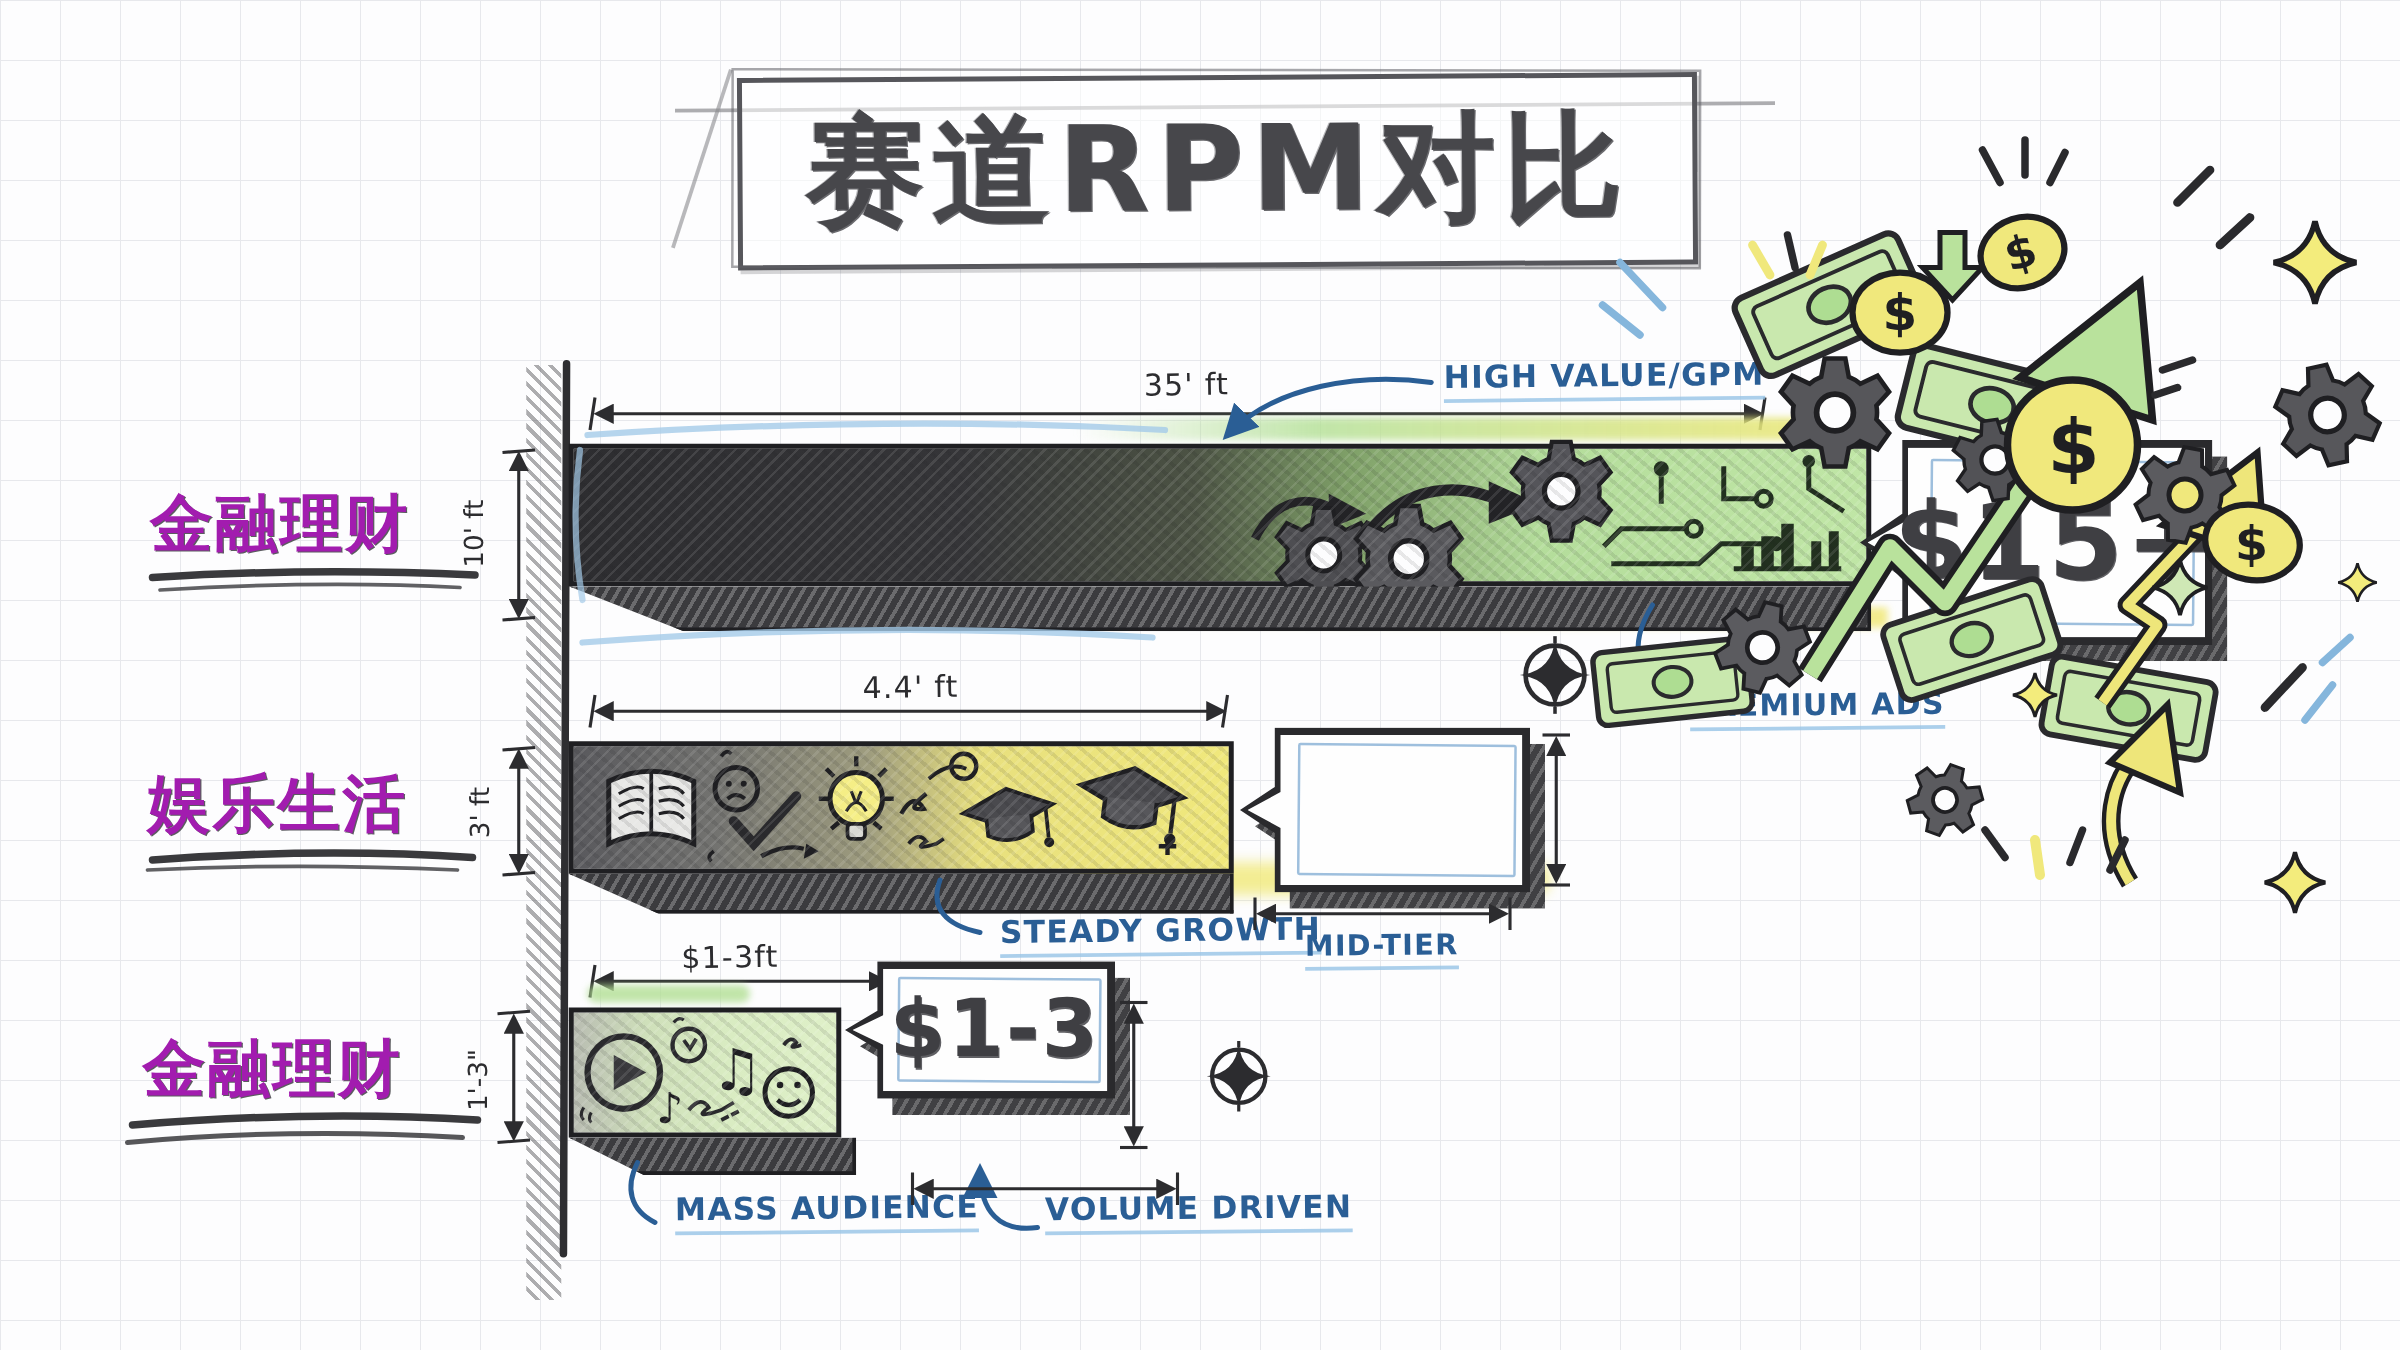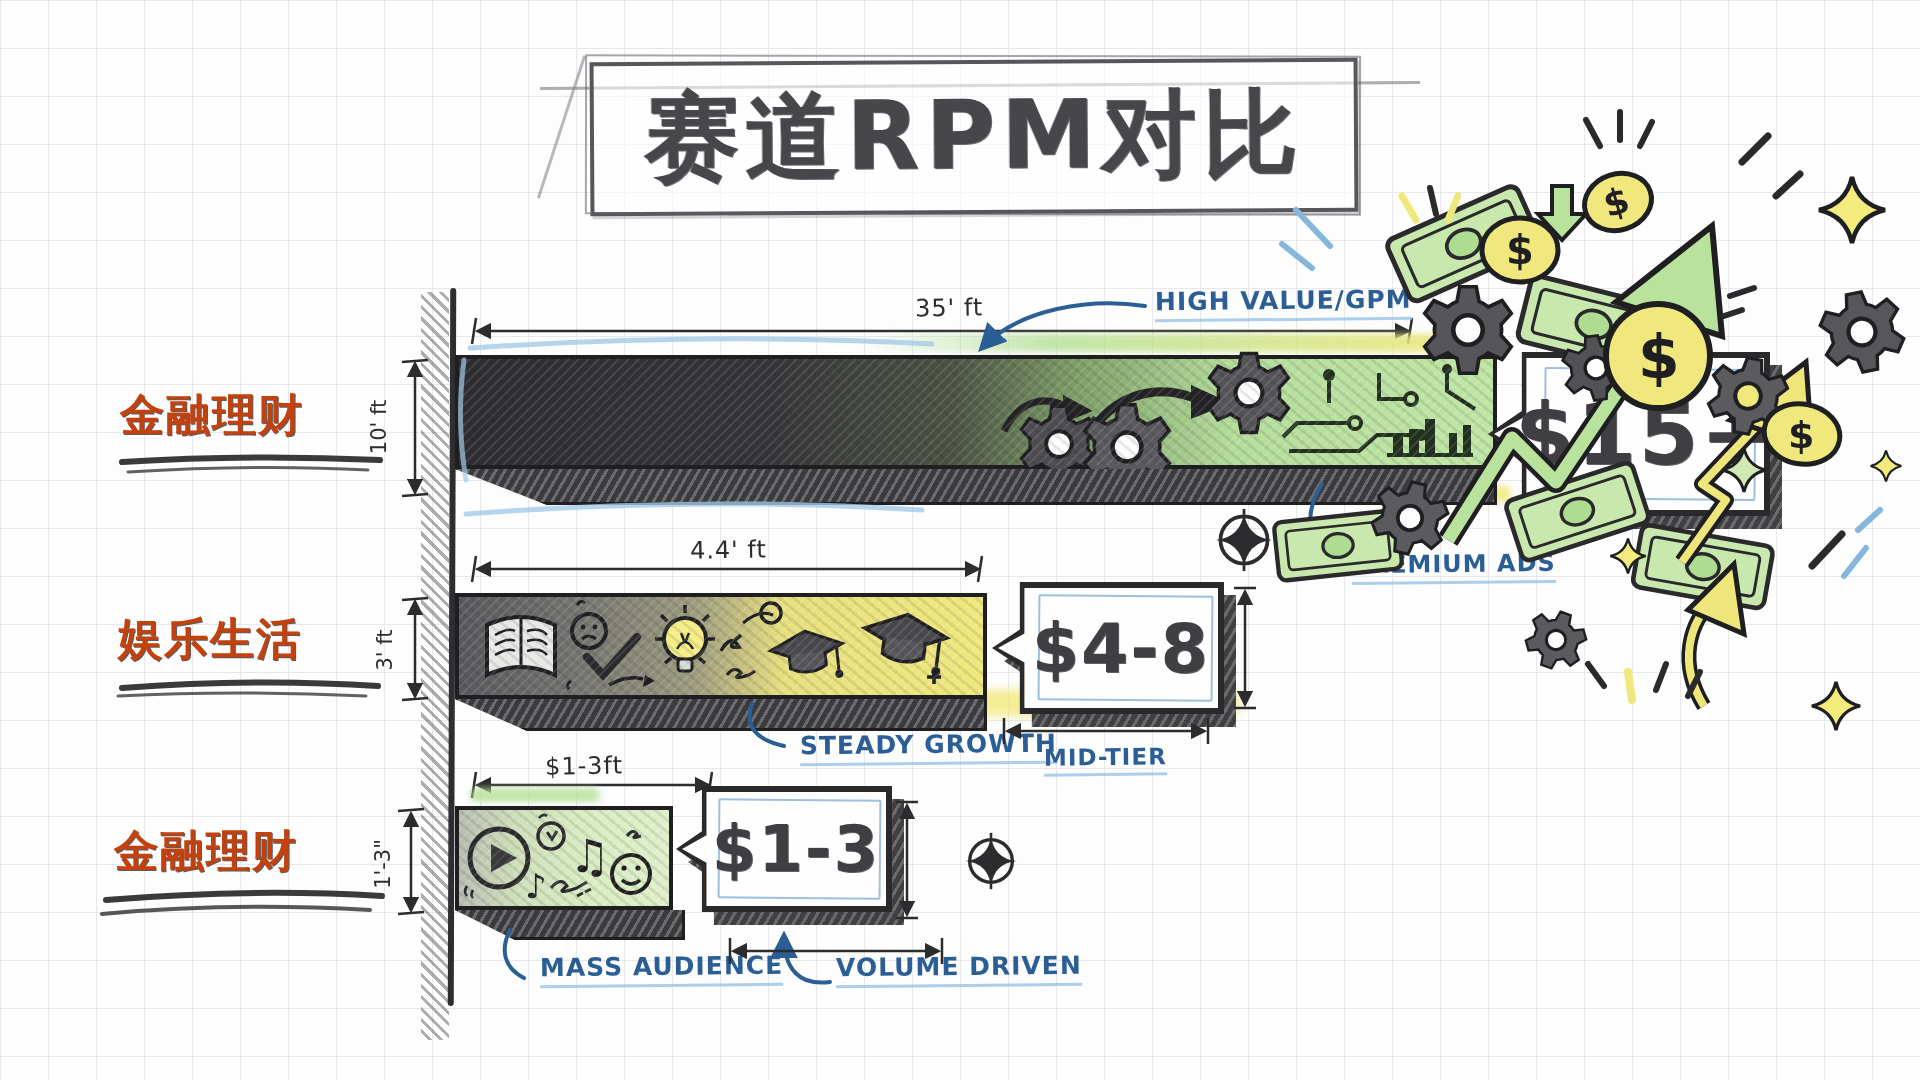--- a/index.html
+++ b/index.html
@@ -37,21 +37,21 @@
   
   .axis-line{left:449px;top:288px;width:6px;height:718px;background:#2e2e31;transform:rotate(.2deg);border-radius:3px;}
   .axis-hatch{
     left:421px;top:292px;width:28px;height:748px;
     background:repeating-linear-gradient(45deg, transparent 0 5px, rgba(70,70,74,.55) 5px 8px);
     opacity:.8;
   }
 
   
   .cat{
-    font-size:44px;font-weight:900;color:#c2410c;letter-spacing:2px;
+    font-size:50px;font-weight:900;color:#a21caf;letter-spacing:2px;
     text-shadow:1px 1px 0 #5c5c60;
     white-space:nowrap;
   }
 
   
   .bar-face{
     border:4px solid #1f1f22;box-sizing:border-box;
     position:absolute;
   }
   .pencil:after{
@@ -290,21 +290,20 @@
     <path d="M468,80 l14,0 M475,73 l0,14" stroke="#1f1f22" stroke-width="3.5"></path>
   </svg>
 </div>
 <div class="abs bar-bottom" style="left:455px;top:699px;width:532px;height:32px;clip-path:polygon(0 0,100% 0,100% 100%,72px 100%);"></div>
 
 <div class="abs tag" style="left:992px;top:582px;width:232px;height:132px;">
   <div class="t-shadow"></div>
   <div class="t-border"></div>
   <div class="t-fill"></div>
   <div class="t-blue" style="inset:13px 11px 13px 46px;"></div>
-  <div class="t-text" style="font-size:68px;">$4-8</div>
 </div>
 
 <svg class="abs" style="left:1232px;top:584px;" width="26" height="128">
   <line x1="13" y1="8" x2="13" y2="120" stroke="#2c2c2f" stroke-width="2.5" marker-start="url(#kArrow)" marker-end="url(#kArrow)"></line>
   <line x1="2" y1="4" x2="24" y2="4" stroke="#2c2c2f" stroke-width="2.5"></line>
   <line x1="2" y1="124" x2="24" y2="124" stroke="#2c2c2f" stroke-width="2.5"></line>
 </svg>
 
 <svg class="abs" style="left:740px;top:700px;" width="60" height="52">
   <path d="M12,4 C4,26 16,40 44,46" class="blue" stroke-width="4"></path>
@@ -359,21 +358,21 @@
       <circle cx="172" cy="64" r="19" fill="none" stroke="#1f1f22" stroke-width="4"></circle>
       <circle cx="165" cy="58" r="2.6" fill="#1f1f22"></circle>
         <circle cx="179" cy="58" r="2.6" fill="#1f1f22"></circle>
       <path d="M163,70 Q172,78 181,70" stroke="#1f1f22" stroke-width="3.5" fill="none"></path>
     </g>
     <path d="M168,26 q6,-8 10,-2 q-8,6 4,2" stroke="#2a2a2d" stroke-width="3" fill="none"></path>
   </svg>
 </div>
 <div class="abs bar-bottom" style="left:455px;top:910px;width:230px;height:30px;clip-path:polygon(0 0,100% 0,100% 100%,60px 100%);"></div>
 
-<div class="abs tag" style="left:676px;top:786px;width:216px;height:126px;">
+<div class="abs tag" style="left:676px;top:769px;width:216px;height:110px;">
   <div class="t-shadow"></div>
   <div class="t-border"></div>
   <div class="t-fill"></div>
   <div class="t-blue" style="inset:13px 11px 13px 42px;"></div>
   <div class="t-text" style="font-size:64px;">$1-3</div>
 </div>
 
 <svg class="abs" style="left:894px;top:798px;" width="26" height="124">
   <line x1="13" y1="8" x2="13" y2="116" stroke="#2c2c2f" stroke-width="2.5" marker-start="url(#kArrow)" marker-end="url(#kArrow)"></line>
   <line x1="2" y1="4" x2="24" y2="4" stroke="#2c2c2f" stroke-width="2.5"></line>

